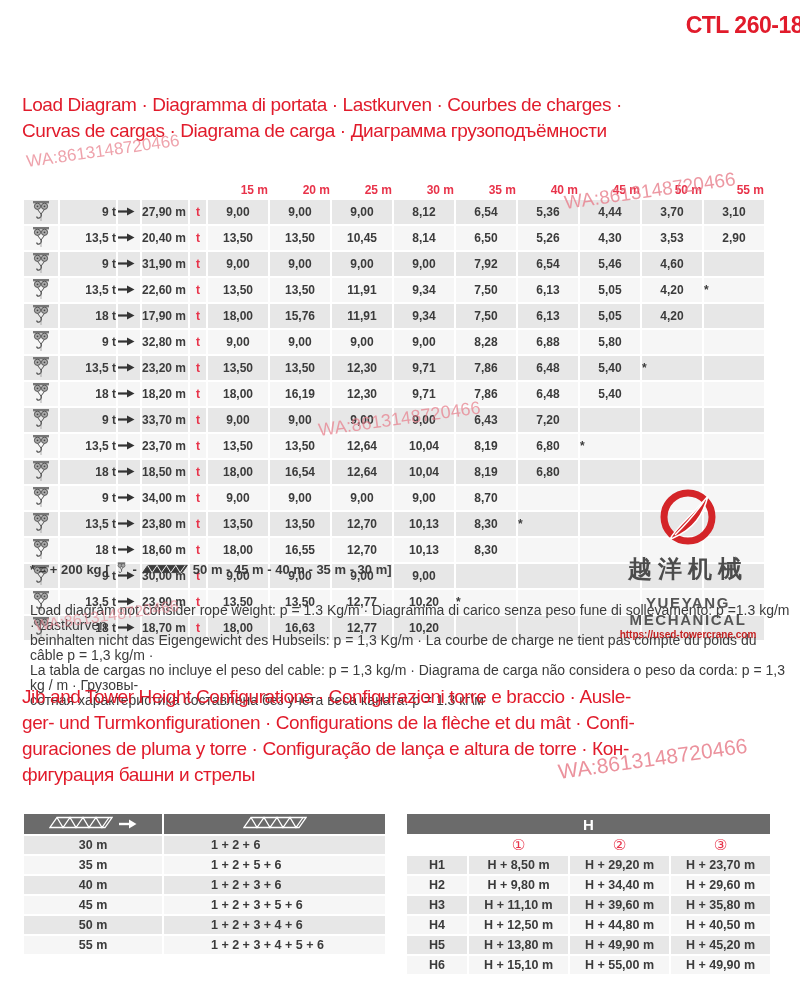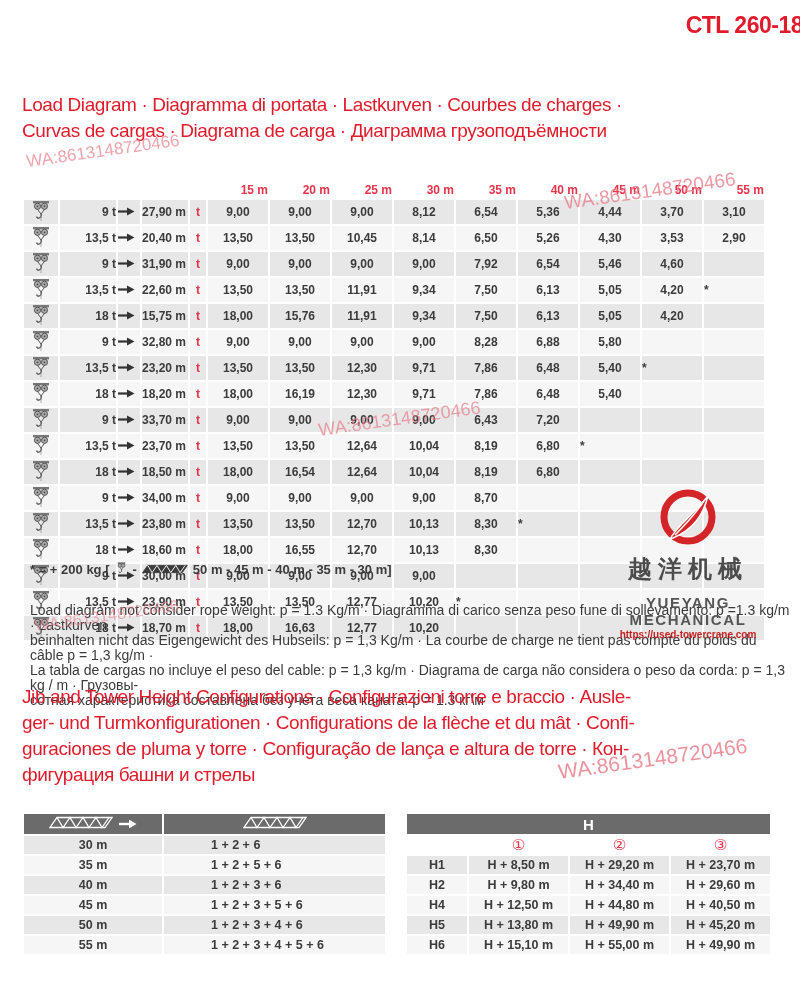--- a/index.html
+++ b/index.html
@@ -244,21 +244,21 @@
     <line x1="10.5" y1="9.4" x2="14" y2="14" stroke="#555" stroke-width="1"></line>
     <line x1="17.5" y1="9.4" x2="14" y2="14" stroke="#555" stroke-width="1"></line>
     <path d="M14 13.5 q1 3.4 -1.6 4.4 q-2.6 0.8 -2.6 -1.4" fill="none" stroke="#555" stroke-width="1.4"></path>
     <line x1="14" y1="16" x2="14" y2="21" stroke="#999" stroke-width="0.8"></line>
   </svg></td>
           <td class="c-cap">18 t</td>
           <td class="c-arrow"><svg width="17" height="9" viewBox="0 0 17 9">
     <line x1="0" y1="4.5" x2="10" y2="4.5" stroke="#333" stroke-width="2.2"></line>
     <polygon points="9,0.5 16.5,4.5 9,8.5" fill="#333"></polygon>
   </svg></td>
-          <td class="c-radius">15,75 m</td>
+          <td class="c-radius">17,90 m</td>
           <td class="c-unit">t</td>
           <td class="c-val">18,00</td>
           <td class="c-val">15,76</td>
           <td class="c-val">11,91</td>
           <td class="c-val">9,34</td>
           <td class="c-val">7,50</td>
           <td class="c-val">6,13</td>
           <td class="c-val">5,05</td>
           <td class="c-val">4,20</td>
           <td class="c-val"></td>
@@ -734,20 +734,26 @@
           <td>H + 8,50 m</td>
           <td>H + 29,20 m</td>
           <td>H + 23,70 m</td>
         </tr>
         <tr class="even">
           <td>H2</td>
           <td>H + 9,80 m</td>
           <td>H + 34,40 m</td>
           <td>H + 29,60 m</td>
         </tr>
+        <tr class="odd">
+          <td>H3</td>
+          <td>H + 11,10 m</td>
+          <td>H + 39,60 m</td>
+          <td>H + 35,80 m</td>
+        </tr>
         <tr class="even">
           <td>H4</td>
           <td>H + 12,50 m</td>
           <td>H + 44,80 m</td>
           <td>H + 40,50 m</td>
         </tr>
         <tr class="odd">
           <td>H5</td>
           <td>H + 13,80 m</td>
           <td>H + 49,90 m</td>

